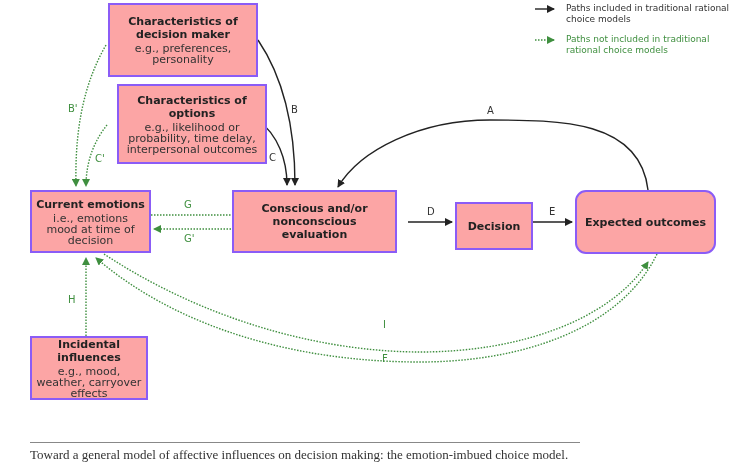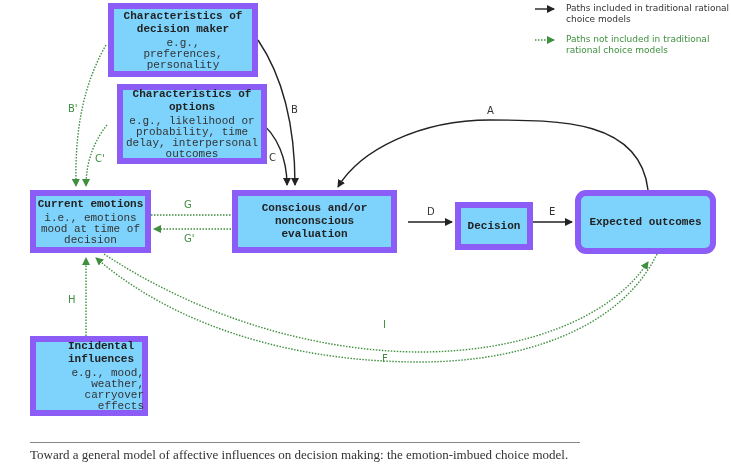--- a/index.html
+++ b/index.html
@@ -1,20 +1,20 @@
 <!DOCTYPE html>
 <html><head>
 <meta charset="utf-8">
 <style>
   html, body { margin: 0; padding: 0; background: #ffffff; }
   body { width: 731px; height: 468px; position: relative; overflow: hidden;
          font-family: "DejaVu Sans", sans-serif; }
-  .box { position: absolute; box-sizing: border-box; background: #7dd3fc;
-         border: 6px solid #8b5cf6; text-align: center; color: #222;
-         display: flex; flex-direction: column; justify-content: center; align-items: center; font-family: Liberation Mono, monospace; }
+  .box { position: absolute; box-sizing: border-box; background: #fca5a5;
+         border: 2px solid #8b5cf6; text-align: center; color: #222;
+         display: flex; flex-direction: column; justify-content: center; align-items: center; }
   .box .title { font-weight: bold; font-size: 11px; line-height: 13px; }
   .box .sub { font-size: 11px; line-height: 11px; color: #333; margin-top: 2px; }
   svg.diagram { position: absolute; left: 0; top: 0; }
   .lbl { position: absolute; font-size: 10px; line-height: 10px; }
   .lbl.black { color: #333; }
   .lbl.green { color: #3f8f3f; }
   .legend { position: absolute; font-size: 9px; line-height: 11px; }
   .legend .row { position: absolute; left: 0; width: 200px; }
   .legend .txt { position: absolute; left: 38px; width: 170px; }
   .caption-rule { position: absolute; left: 30px; top: 442px; width: 550px; height: 1px; background: #888; }
@@ -78,21 +78,21 @@
 </div>
 <div class="box" style="left:232px; top:190px; width:165px; height:63px;">
   <div class="title" style="width:150px;">Conscious and/or nonconscious evaluation</div>
 </div>
 <div class="box" style="left:455px; top:202px; width:78px; height:48px;">
   <div class="title">Decision</div>
 </div>
 <div class="box" style="left:575px; top:190px; width:141px; height:64px;border-radius:11px;">
   <div class="title">Expected outcomes</div>
 </div>
-<div class="box" style="left:30px; top:336px; width:118px; height:80px;text-align:right;">
+<div class="box" style="left:30px; top:336px; width:118px; height:64px;">
   <div class="title" style="width:90px;">Incidental influences</div>
   <div class="sub" style="width:110px;">e.g., mood, weather, carryover effects</div>
 </div>
 
 <div class="lbl black" style="left:291px; top:105px;">B</div>
 <div class="lbl black" style="left:269px; top:153px;">C</div>
 <div class="lbl black" style="left:487px; top:106px;">A</div>
 <div class="lbl black" style="left:427px; top:207px;">D</div>
 <div class="lbl black" style="left:549px; top:207px;">E</div>
 <div class="lbl green" style="left:68px; top:104px;">B'</div>

